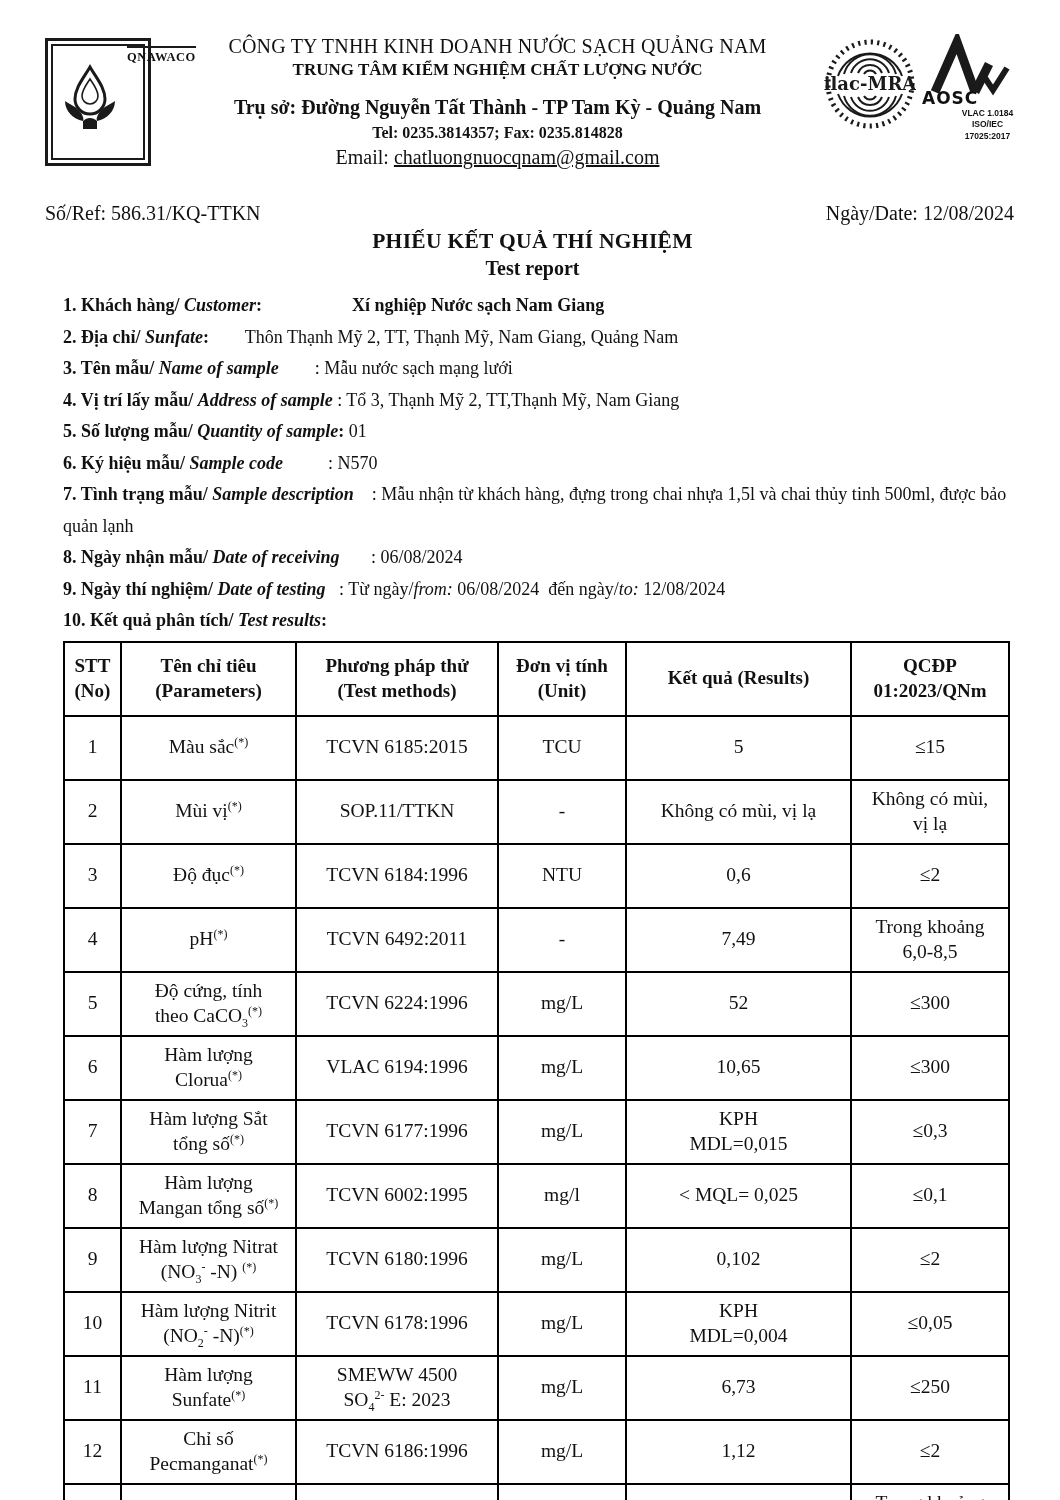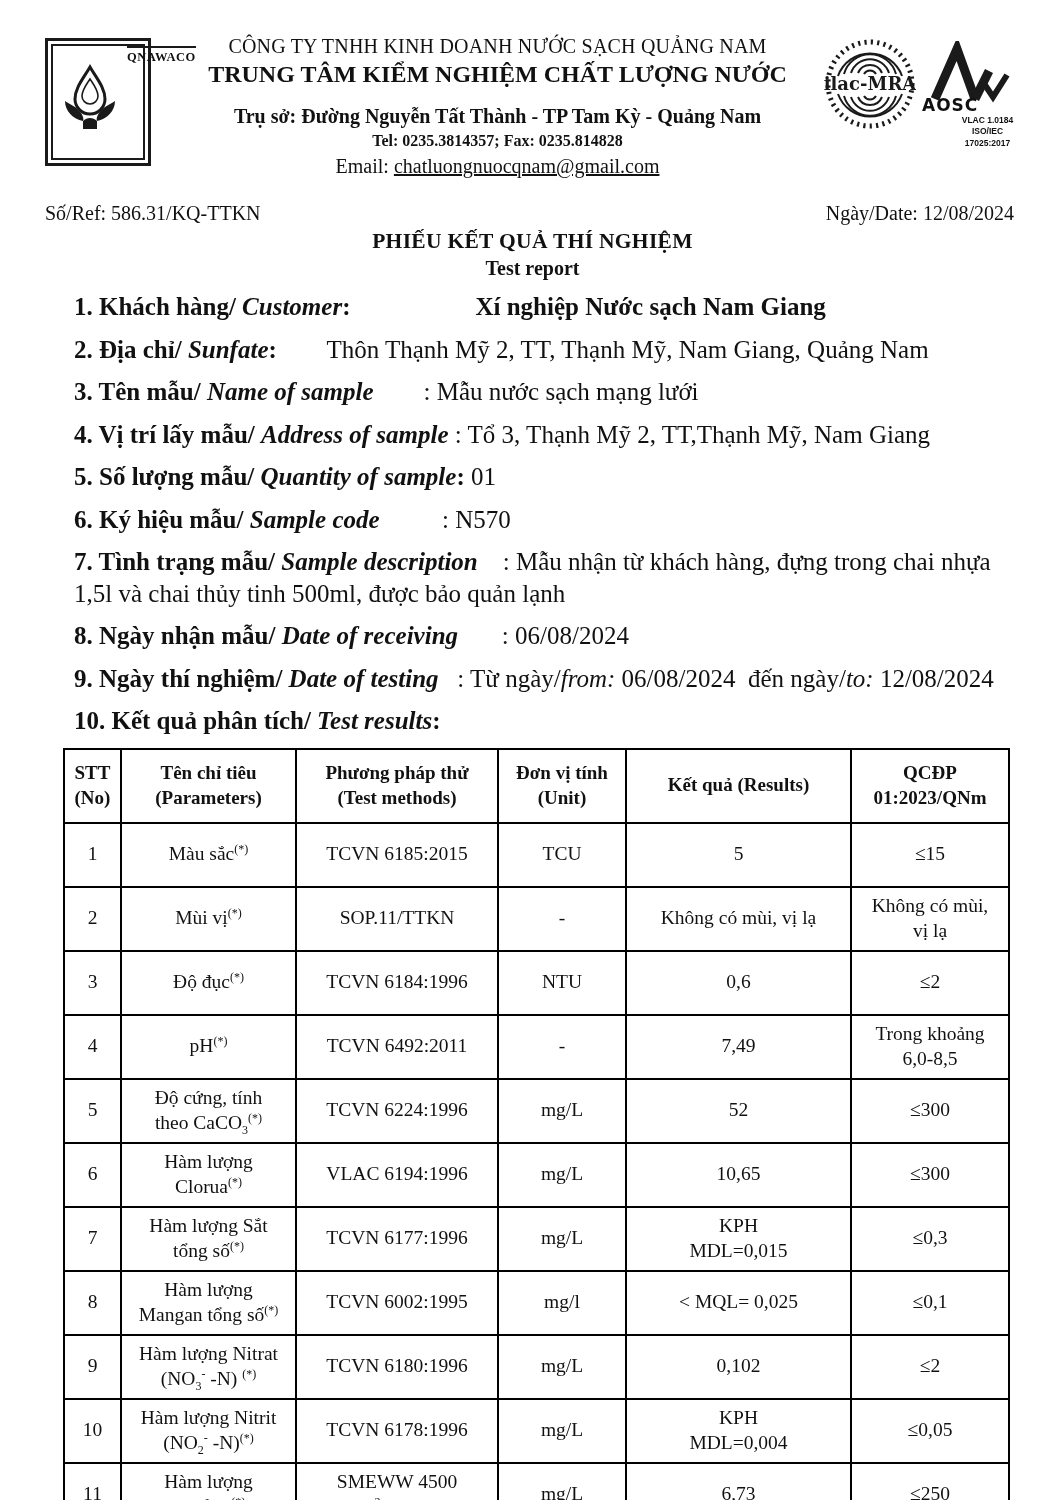--- a/index.html
+++ b/index.html
@@ -11,40 +11,40 @@
   .hdr{position:relative;min-height:152px;}
   .stamp{position:absolute;left:0px;top:4px;width:106px;height:128px;border:3px solid #1a1a1a;
          box-sizing:border-box;padding:3px;}
   .stamp-in{border:2px solid #1a1a1a;height:100%;box-sizing:border-box;display:flex;
             flex-direction:row;}
   .stamp-art{flex:1;display:flex;align-items:center;justify-content:center;}
   .stamp-label{border-top:2px solid #1a1a1a;text-align:center;font-weight:bold;
                font-size:12.5px;letter-spacing:.5px;padding:2px 0 3px;}
   .hc{margin:0 200px 0 130px;text-align:center;line-height:1.22;}
   .hc .l1{font-size:20px;letter-spacing:.2px;}
-  .hc .l2{font-size:24px;font-weight:bold;margin-top:2px;}
+  .hc .l2{font-size:17px;font-weight:bold;margin-top:2px;}
   .hc .l3{font-size:20px;font-weight:bold;margin-top:14px;}
   .hc .l4{font-size:16px;font-weight:bold;margin-top:3px;}
   .hc .l5{font-size:20px;margin-top:3px;}
   .hc .l5 .em-label{font-weight:normal;}
   .hc .l5 .em-addr{text-decoration:underline;}
   .logo-ilac{position:absolute;right:104px;top:0px;width:92px;height:104px;}
-  .logo-aosc{position:absolute;right:0px;top:7px;width:100px;text-align:center;}
+  .logo-aosc{position:absolute;right:0px;top:0px;width:100px;text-align:center;}
   .aosc-word{font-family:"DejaVu Sans",sans-serif;font-weight:bold;font-size:17px;
              letter-spacing:1px;margin-top:-12px;text-align:left;padding-left:2px;}
   .aosc-sub{font-family:Liberation Sans, sans-serif;font-weight:bold;font-size:8.5px;line-height:1.35;margin-left:35px;}
 
   
   .refrow{display:flex;justify-content:space-between;margin-top:16px;font-size:20px;padding-right:6px;}
   .title{ text-align:center;font-weight:bold;font-size:21.5px;margin-top:4px;letter-spacing:.3px;}
   .subtitle{text-align:center;font-weight:bold;font-size:20px;margin-top:3px;}
 
   
   .items{margin:10px 0 0 18px;}
-  .items p.item{margin:11px;font-size:25px;line-height:31.5px;white-space:pre-wrap;}
+  .items p.item{margin:0;font-size:18px;line-height:31.5px;white-space:pre-wrap;}
   .ilabel{font-weight:bold;}
   .items sup,.results-table sup{font-size:12px;line-height:0;}
   .items sub,.results-table sub{font-size:12px;line-height:0;}
 
   
   .results-table{border-collapse:collapse;margin:4px 0 0 18px;width:945px;
                  font-size:19.5px;table-layout:fixed;}
   .results-table th,.results-table td{border:2px solid #000;text-align:center;
                  vertical-align:middle;padding:5px 4px;line-height:1.25;}
   .results-table th{font-size:19px;height:62px;line-height:1.3;}

